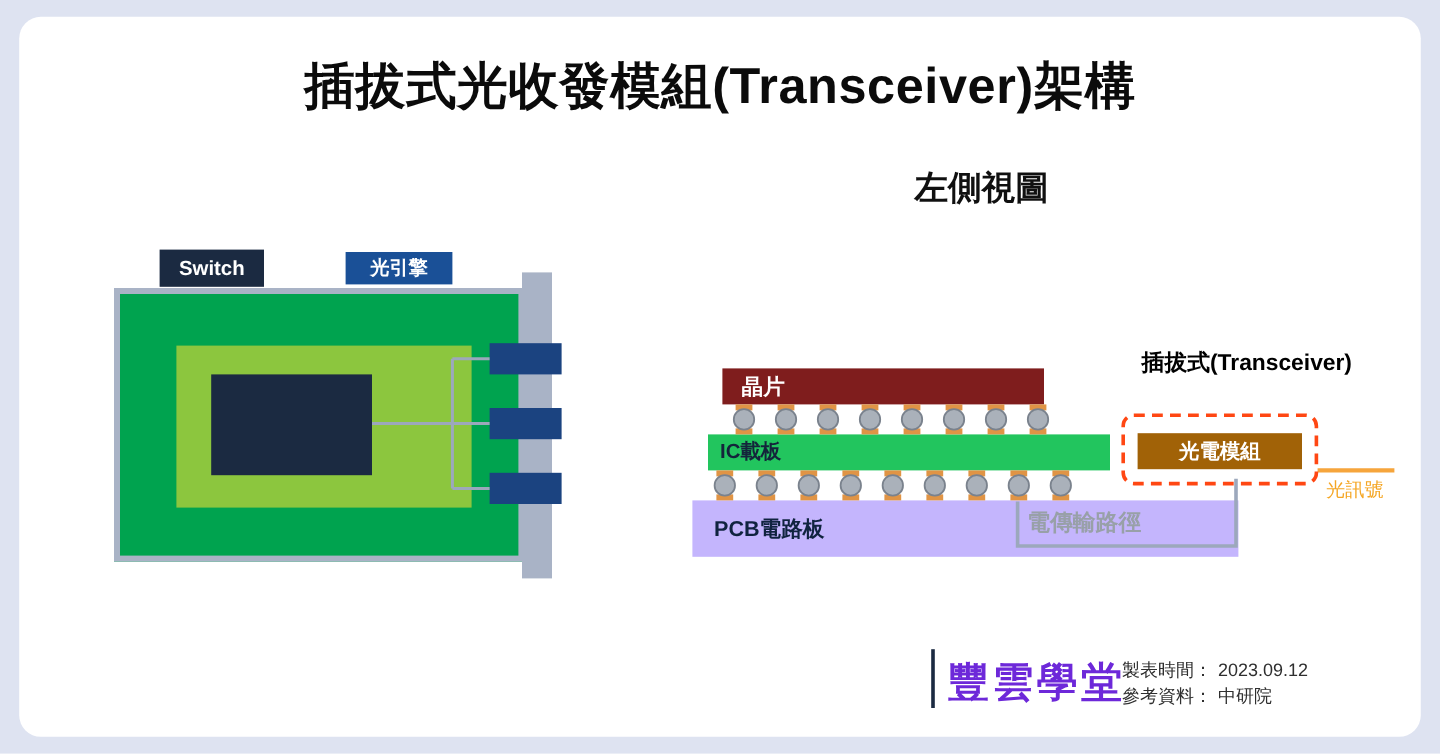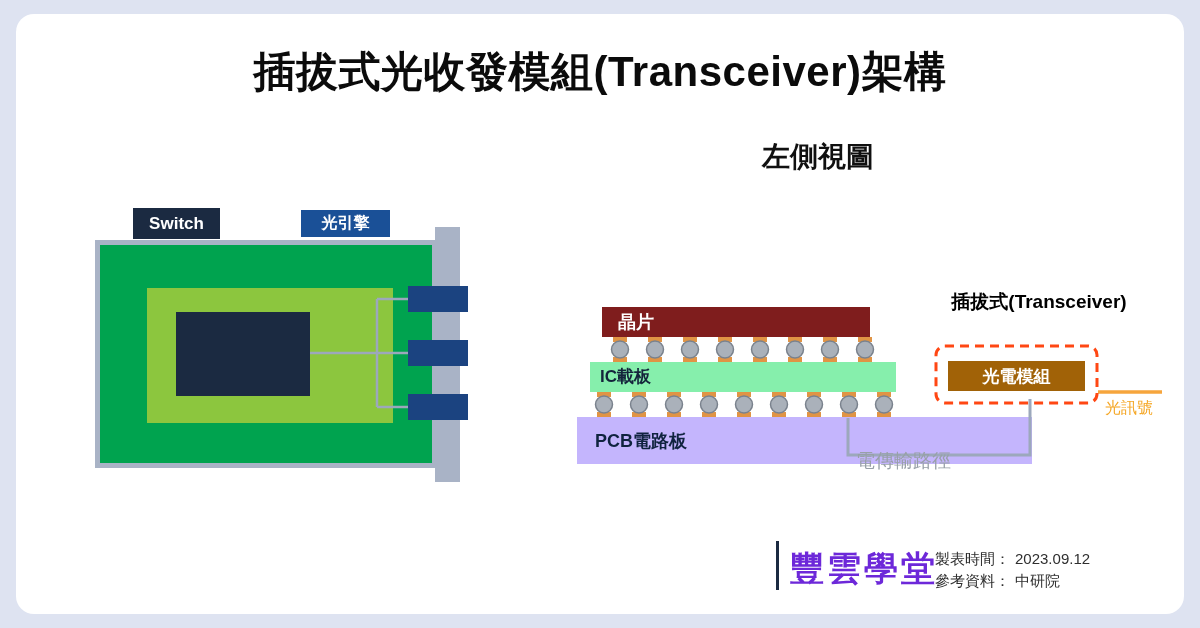--- a/index.html
+++ b/index.html
@@ -11,37 +11,37 @@
 
   
   .title { left: 0; right: 0; top: 44px; text-align: center; font-size: 42px; font-weight: 800; color: #0B0B0B; letter-spacing: .5px; }
   .sec-heading { top: 138px; width: 180px; text-align: center; font-size: 28px; font-weight: 800; color: #101010; }
   .sec-heading.top { left: 165px; }
   .sec-heading.side { left: 728px; }
 
   
   .switch-label { left: 133px; top: 208px; width: 87px; height: 31px; background: #1B2A41; color: #fff;
                   font-size: 17px; font-weight: 700; display: flex; align-items: center; justify-content: center; }
-  .engine-label { left: 301px; top: 210px; width: 89px; height: 27px; background: #1A5097; color: #fff;
+  .engine-label { left: 288px; top: 210px; width: 89px; height: 27px; background: #1A5097; color: #fff;
                   font-size: 16px; font-weight: 700; display: flex; align-items: center; justify-content: center; }
   .faceplate { left: 435px; top: 227px; width: 25px; height: 255px; background: #A9B3C6; }
   .board { left: 95px; top: 240px; width: 342px; height: 228px; background: #00A34F; border: 5px solid #A9B3C6; }
   .inner-light { left: 147px; top: 288px; width: 246px; height: 135px; background: #8CC63E; }
   .inner-navy { left: 176px; top: 312px; width: 134px; height: 84px; background: #1B2A41; }
   .port { left: 408px; width: 60px; height: 26px; background: #1B4380; }
   .port.p1 { top: 286px; } .port.p2 { top: 340px; } .port.p3 { top: 394px; }
 
   
   .chip-bar { left: 602px; top: 307px; width: 268px; height: 30px; background: #7f1d1d; color: #fff;
               font-size: 18px; font-weight: 700; line-height: 30px; padding-left: 16px; }
-  .ic-bar { left: 590px; top: 362px; width: 306px; height: 30px; background: #86efac; color: #14243B;
+  .ic-bar { left: 590px; top: 362px; width: 335px; height: 30px; background: #22c55e; color: #14243B;
             font-size: 17px; font-weight: 700; line-height: 30px; padding-left: 10px; }
   .pcb-bar { left: 577px; top: 417px; width: 455px; height: 47px; background: #c4b5fd; color: #10233F;
              font-size: 18px; font-weight: 700; display: flex; align-items: center; padding-left: 18px; }
-  .elec-label { left: 856px; top: 448px; font-size: 19px; font-weight: 400; color: #98A0A8; z-index: 4; }
+  .elec-label { left: 856px; top: 423px; font-size: 19px; font-weight: 700; color: #98A0A8; z-index: 4; }
 
   .pluggable-label { left: 945px; top: 289px; width: 188px; text-align: center; font-size: 19px; font-weight: 700; color: #000; }
   .module-box { left: 948px; top: 361px; width: 137px; height: 30px; background: #a16207; color: #fff; z-index: 5;
                 font-size: 17px; font-weight: 700; display: flex; align-items: center; justify-content: center; }
   .signal-label { left: 1105px; top: 398px; font-size: 16px; font-weight: 400; color: #F5A623; }
 
   .overlay { left: 0; top: 0; z-index: 3; pointer-events: none; }
 
   
   .brand-divider { left: 776px; top: 541px; width: 3px; height: 49px; background: #1B2A41; }

